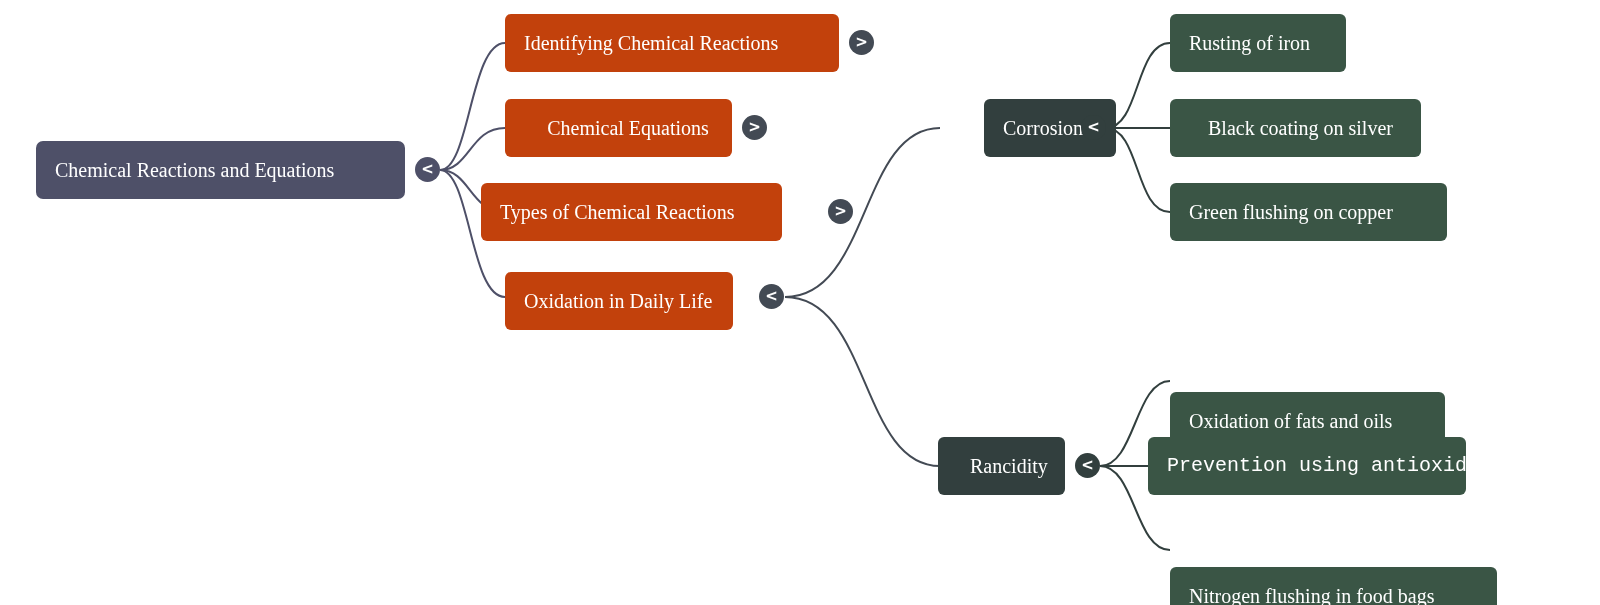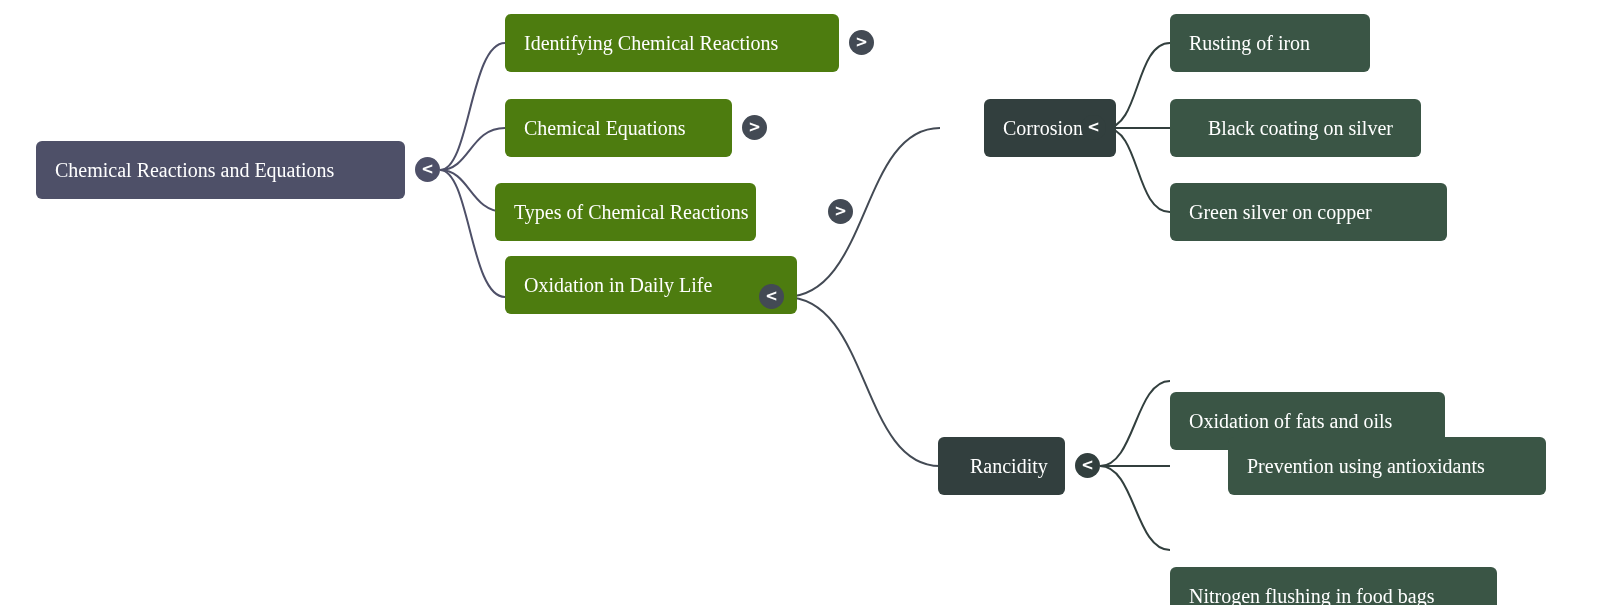--- a/index.html
+++ b/index.html
@@ -3,21 +3,21 @@
 <meta charset="utf-8">
 <style>
   html, body { margin: 0; padding: 0; background: #ffffff; }
   body { width: 1600px; height: 605px; position: relative; overflow: hidden;
          font-family: "Liberation Serif", "DejaVu Serif", serif; }
   #edges { position: absolute; left: 0; top: 0; width: 1600px; height: 605px; }
   .node { position: absolute; box-sizing: border-box; height: 58px; border-radius: 6px;
           color: #ffffff; font-size: 20px; line-height: 58px; padding-left: 19px;
           white-space: nowrap; cursor: pointer; }
   .root { background: #4e5068; }
-  .l1 { background: #4d7c0f; }
+  .l1 { background: #c2410c; }
   .l2 { background: #323f3e; }
   .l3 { background: #3a5545; }
   .toggle { position: absolute; width: 25px; height: 25px; border-radius: 50%;
             color: #ffffff; font-family: "DejaVu Sans", sans-serif; font-size: 15px;
             font-weight: bold; line-height: 25px; text-align: center; cursor: pointer; }
   .t-root { background: #4e5068; }
   .t-l1 { background: #434a54; }
   .t-l2 { background: #323f3e; }
 </style>
 </head>
@@ -31,40 +31,40 @@
   <path d="M785,297 C870,297 860,128 940,128" fill="none" stroke="#434a54" stroke-width="2"></path>
   <path d="M785,297 C870,297 860,466 940,466" fill="none" stroke="#434a54" stroke-width="2"></path>
   <path d="M1106,128 C1140,128 1135,43 1170,43" fill="none" stroke="#323f3e" stroke-width="2"></path>
   <path d="M1106,128 L1170,128" fill="none" stroke="#323f3e" stroke-width="2"></path>
   <path d="M1106,128 C1140,128 1135,212 1170,212" fill="none" stroke="#323f3e" stroke-width="2"></path>
   <path d="M1100,466 C1135,466 1135,381 1170,381" fill="none" stroke="#323f3e" stroke-width="2"></path>
   <path d="M1100,466 L1170,466" fill="none" stroke="#323f3e" stroke-width="2"></path>
   <path d="M1100,466 C1135,466 1135,550 1170,550" fill="none" stroke="#323f3e" stroke-width="2"></path>
 </svg>
 
-<div class="node root" style="left:36px;top:141px;width:369px;">Chemical Reactions and Equations</div>
+<div class="node root" style="left:36px;top:141px;width:369px;border-radius:7px;">Chemical Reactions and Equations</div>
 <div class="toggle t-root" style="left:415px;top:157px;">&lt;</div>
 
 <div class="node l1" style="left:505px;top:14px;width:334px;">Identifying Chemical Reactions</div>
 <div class="toggle t-l1" style="left:849px;top:30px;">&gt;</div>
 
-<div class="node l1" style="left:505px;top:99px;width:227px;">Chemical Equations</div>
+<div class="node l1" style="left:505px;top:99px;width:227px;text-align:center;">Chemical Equations</div>
 <div class="toggle t-l1" style="left:742px;top:115px;">&gt;</div>
 
-<div class="node l1" style="left:495px;top:183px;width:261px;">Types of Chemical Reactions</div>
+<div class="node l1" style="left:481px;top:183px;width:301px;">Types of Chemical Reactions</div>
 <div class="toggle t-l1" style="left:828px;top:199px;">&gt;</div>
 
-<div class="node l1" style="left:505px;top:256px;width:292px;">Oxidation in Daily Life</div>
+<div class="node l1" style="left:505px;top:272px;width:228px;">Oxidation in Daily Life</div>
 <div class="toggle t-l1" style="left:759px;top:284px;">&lt;</div>
 
 <div class="node l2" style="left:984px;top:99px;width:132px;">Corrosion</div>
 <div class="toggle t-l2" style="left:1081px;top:115px;">&lt;</div>
 
 <div class="node l2" style="left:938px;top:437px;width:127px;padding-left:32px;">Rancidity</div>
 <div class="toggle t-l2" style="left:1075px;top:453px;">&lt;</div>
 
-<div class="node l3" style="left:1170px;top:14px;width:200px;">Rusting of iron</div>
+<div class="node l3" style="left:1170px;top:14px;width:176px;">Rusting of iron</div>
 <div class="node l3" style="left:1170px;top:99px;width:251px;padding-left:38px;">Black coating on silver</div>
-<div class="node l3" style="left:1170px;top:183px;width:277px;">Green silver on copper</div>
+<div class="node l3" style="left:1170px;top:183px;width:277px;">Green flushing on copper</div>
 
 <div class="node l3" style="left:1170px;top:352px;width:275px;margin-top:40px;">Oxidation of fats and oils</div>
-<div class="node l3" style="left:1228px;top:437px;width:318px;">Prevention using antioxidants</div>
+<div class="node l3" style="left:1148px;top:437px;width:318px;font-family:Liberation Mono, monospace;">Prevention using antioxidants</div>
 <div class="node l3" style="left:1170px;top:521px;width:327px;margin-top:46px;">Nitrogen flushing in food bags</div>
 
 </body></html>

